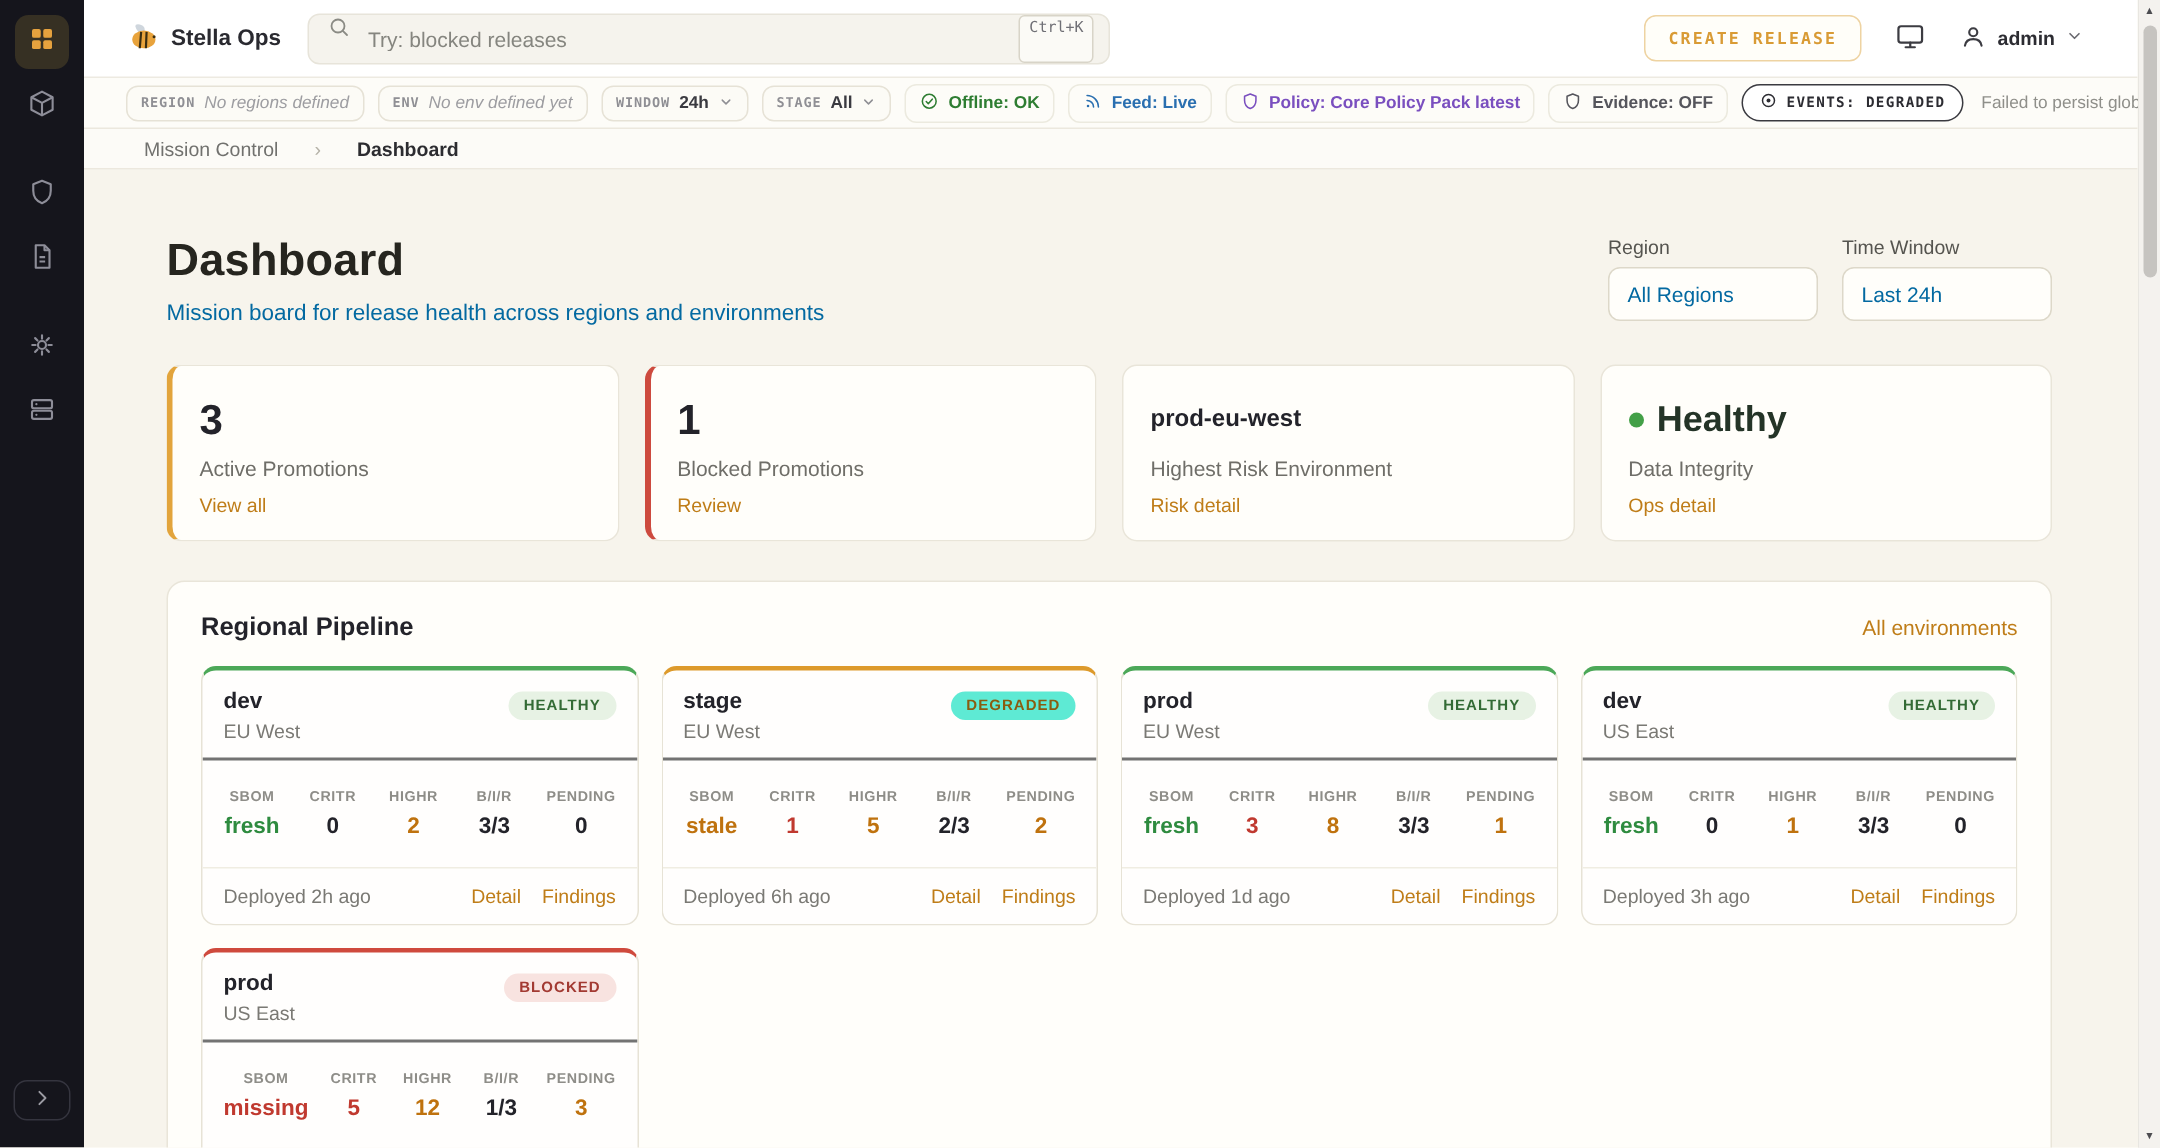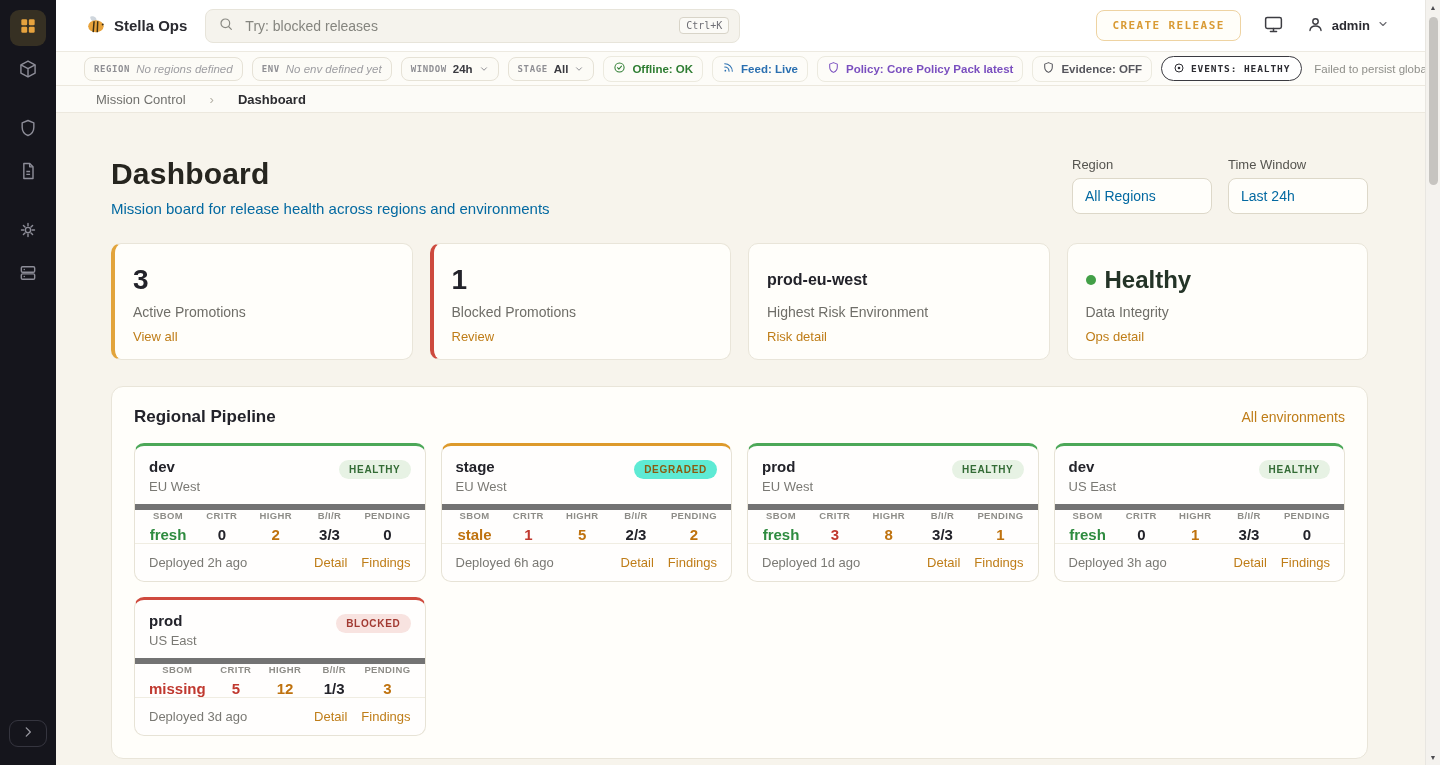--- a/index.html
+++ b/index.html
@@ -19,21 +19,21 @@
                   display:flex;align-items:center;justify-content:center;color:#9a9aa2;cursor:pointer;background:transparent}
   .sidebar-expand svg{width:14px;height:14px}
 
   .main{flex:1;min-width:0}
 
   
   .topbar{height:52px;background:#ffffff;border-bottom:1px solid #edeae1;display:flex;align-items:center;
           padding:0 36px 0 28px;box-sizing:border-box}
   .brand{display:flex;align-items:center;gap:8px;font-weight:700;font-size:15px;color:#2a2a30;cursor:pointer}
   .search{margin-left:18px;width:535px;height:34px;background:#f5f3ed;border:1px solid #e7e4da;border-radius:8px;
-          display:flex;align-items:center;padding:0 10px 0 12px;gap:9px;box-sizing:border-box}
+          display:flex;padding:0 10px 0 12px;gap:9px;box-sizing:border-box}
   .search svg{width:16px;height:16px;color:#8a8a84;flex-shrink:0}
   .search input{flex:1;border:none;background:transparent;outline:none;font:14px "Liberation Sans",sans-serif;color:#3a3a40}
   .search input::placeholder{color:#85857f}
   .kbd{font-family:"DejaVu Sans Mono",monospace;font-size:10px;color:#6f6f75;border:1px solid #d8d4c8;
        border-radius:4px;padding:2px 6px;background:#fbfaf6}
   .top-right{margin-left:auto;display:flex;align-items:center;gap:22px}
   .btn-create{font-family:"DejaVu Sans Mono",monospace;font-size:11px;font-weight:700;letter-spacing:1.4px;
               color:#d99b35;border:1px solid #eed3a2;border-radius:8px;padding:8px 15px;background:#fffef9;cursor:pointer}
   .icon-btn{color:#3c3c42;display:flex;cursor:pointer;background:none;border:none;padding:0}
   .icon-btn svg{width:21px;height:21px}
@@ -99,21 +99,21 @@
   .tone-top-good{border-top-color:#4ca858}
   .tone-top-warn{border-top-color:#dd9a2b}
   .tone-top-bad{border-top-color:#cf4a3d}
   .pc-head{display:flex;justify-content:space-between;align-items:flex-start;padding:12px 14px 10px}
   .pc-name{font-size:15px;font-weight:700;color:#23232a}
   .pc-loc{font-size:13px;color:#7a7974;margin-top:4px}
   .badge{font-size:10px;font-weight:700;letter-spacing:.7px;padding:4px 10px;border-radius:999px;margin-top:2px}
   .badge-good{background:#e7f2e4;color:#336b35}
   .badge-warn{background:#5eead4;color:#8a5c10}
   .badge-bad{background:#f8e3e0;color:#a23a32}
-  .pc-metrics{display:flex;justify-content:space-between;border-top:6px solid #737373;padding:0 14px}
+  .pc-metrics{display:flex;justify-content:space-between;border-top:2px solid #737373;padding:19px 14px}
   .pc-metric{text-align:center;min-width:38px}
   .pc-mlabel{font-size:9.5px;letter-spacing:.4px;color:#8e8d88;font-weight:600}
   .pc-mvalue{font-size:15px;font-weight:700;margin-top:5px}
   .tone-neutral{color:#23232a}
   .tone-good{color:#2e8b3f}
   .tone-warn{color:#bf720e}
   .tone-bad{color:#c0392f}
   .pc-foot{display:flex;justify-content:space-between;align-items:center;border-top:1px solid #f0ede2;padding:11px 14px;font-size:13px}
   .pc-deployed{color:#7a7974}
   .pc-links{display:flex;gap:14px}
@@ -270,21 +270,21 @@
               <path d="M12 3 19 5.8V11c0 4.8-2.9 8.4-7 10-4.1-1.6-7-5.2-7-10V5.8Z"></path>
             </svg></span>
         <span>Evidence: OFF</span>
       </div>
 
       <div class="chip-events">
         <span><svg viewBox="0 0 24 24" fill="none" stroke="currentColor" stroke-width="2" width="12" height="12">
               <circle cx="12" cy="12" r="8"></circle>
               <circle cx="12" cy="12" r="2.6" fill="currentColor" stroke="none"></circle>
             </svg></span>
-        <span>EVENTS: HEALTHY</span>
+        <span>EVENTS: DEGRADED</span>
       </div>
       <span class="ctx-warning">Failed to persist global context preferences.</span>
     </div>
 
     <div class="crumbs">
       <span class="crumb-parent">Mission Control</span>
       <span class="crumb-sep">›</span>
       <span class="crumb-current">Dashboard</span>
     </div>
 

